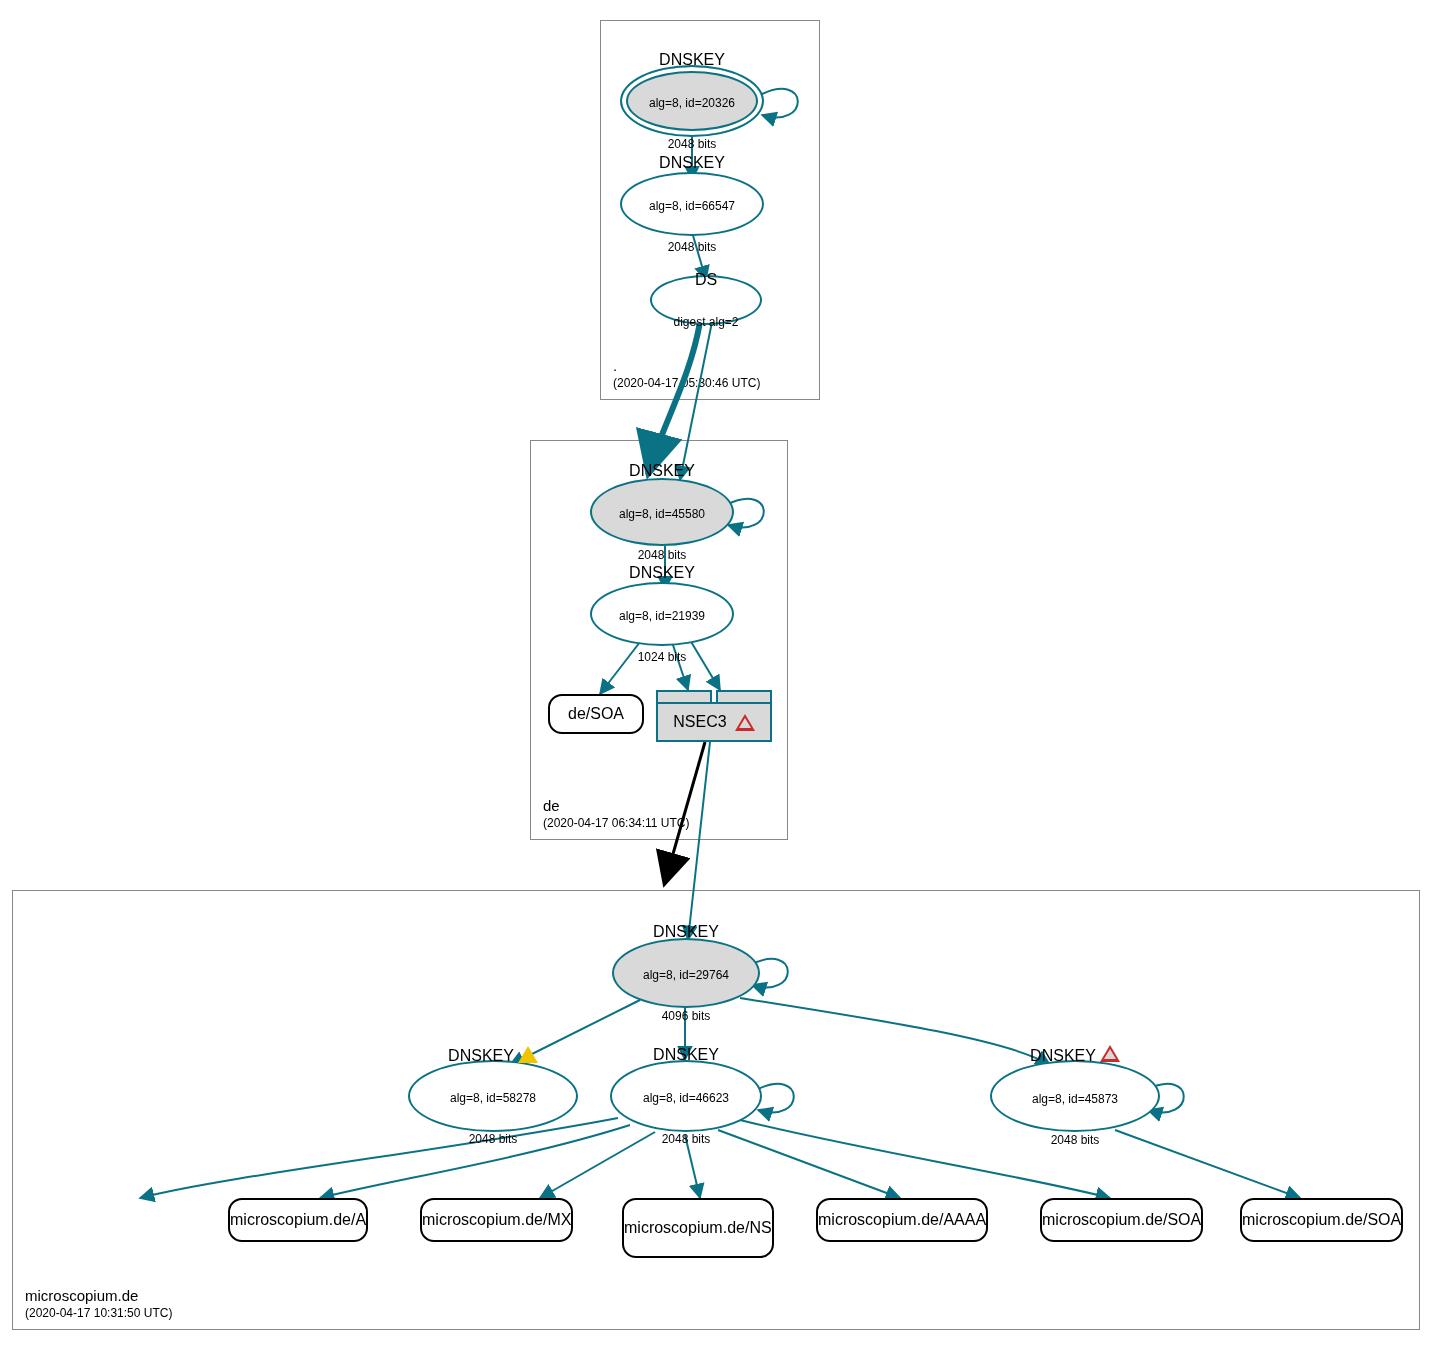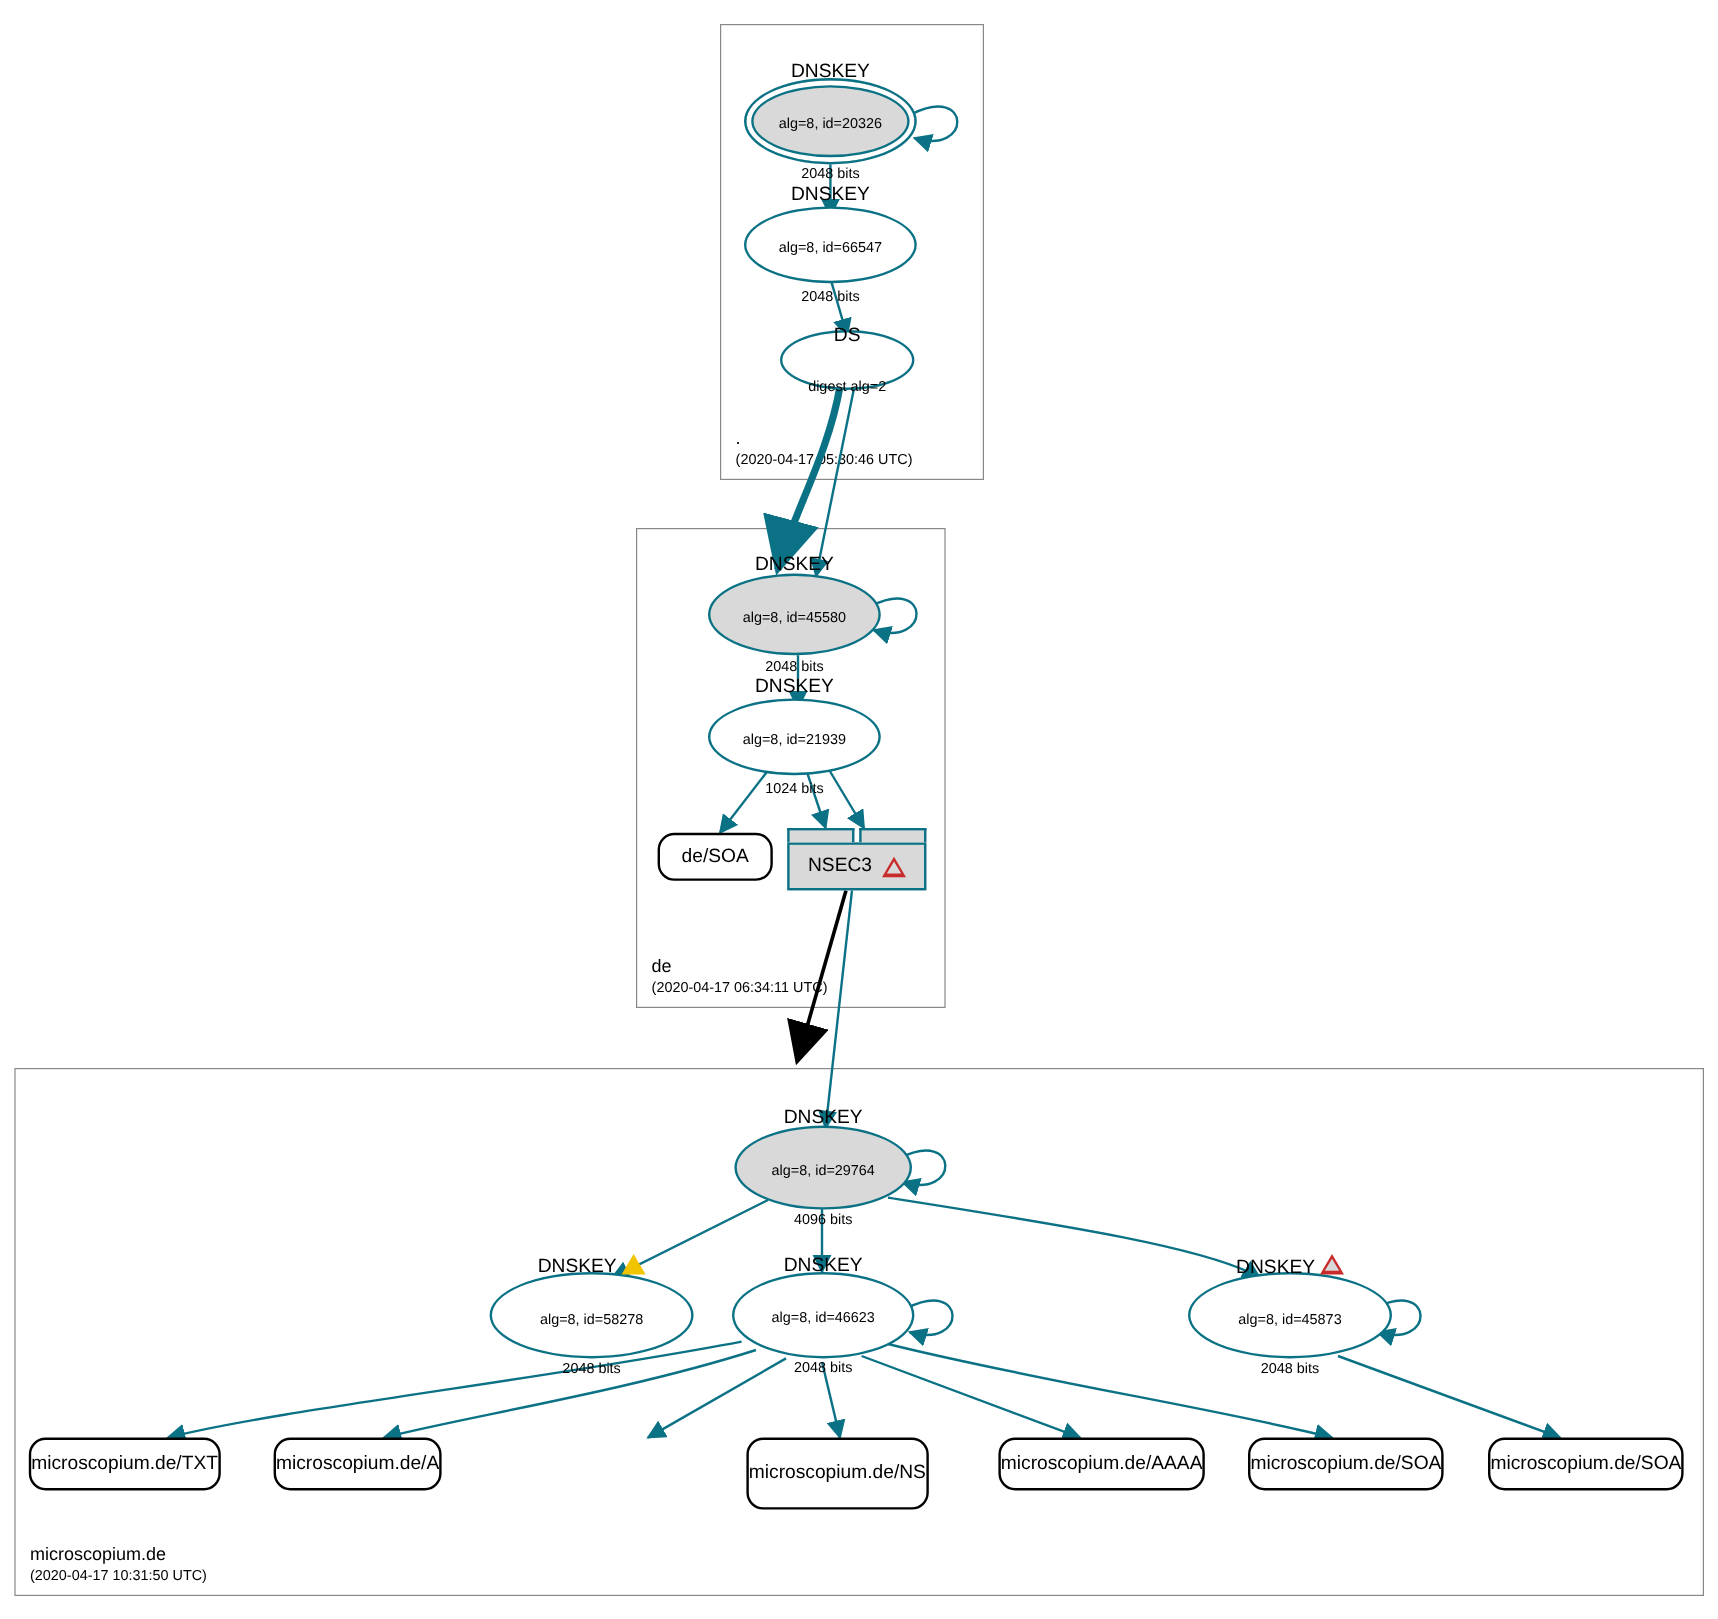--- a/index.html
+++ b/index.html
@@ -234,30 +234,30 @@
     <div class="t2">alg=8, id=46623</div>
     <div class="t3">2048 bits</div>
   </div>
 
   <div class="node ellipse" style="left:990px; top:1060px; width:170px; height:72px;">
     <div class="t1"><span>DNSKEY</span><span class="icon-inline warn-hollow" style="vertical-align:-1px;"></span></div>
     <div class="t2">alg=8, id=45873</div>
     <div class="t3">2048 bits</div>
   </div>
 
-  <div class="node rrect" style="left:24px;   top:1198px; height:44px;">
-      <span>microscopium.de/TXT</span>
-    </div>
   <div class="node rrect" style="left:228px;  top:1198px; height:44px;">
       <span>microscopium.de/A</span>
     </div>
+  <div class="node rrect" style="left:420px;  top:1198px; height:44px;">
+      <span>microscopium.de/MX</span>
+    </div>
   <div class="node rrect" style="left:622px;  top:1198px; height:60px;text-align:right;">
       <span>microscopium.de/NS</span>
     </div>
-  <div class="node rrect" style="left:816px;  top:1198px; height:44px;margin-left:16px;">
+  <div class="node rrect" style="left:816px;  top:1198px; height:44px;">
       <span>microscopium.de/AAAA</span>
     </div>
   <div class="node rrect" style="left:1040px; top:1198px; height:44px;">
       <span>microscopium.de/SOA</span>
     </div>
   <div class="node rrect" style="left:1240px; top:1198px; height:44px;">
       <span>microscopium.de/SOA</span>
     </div>
 
 </div>

